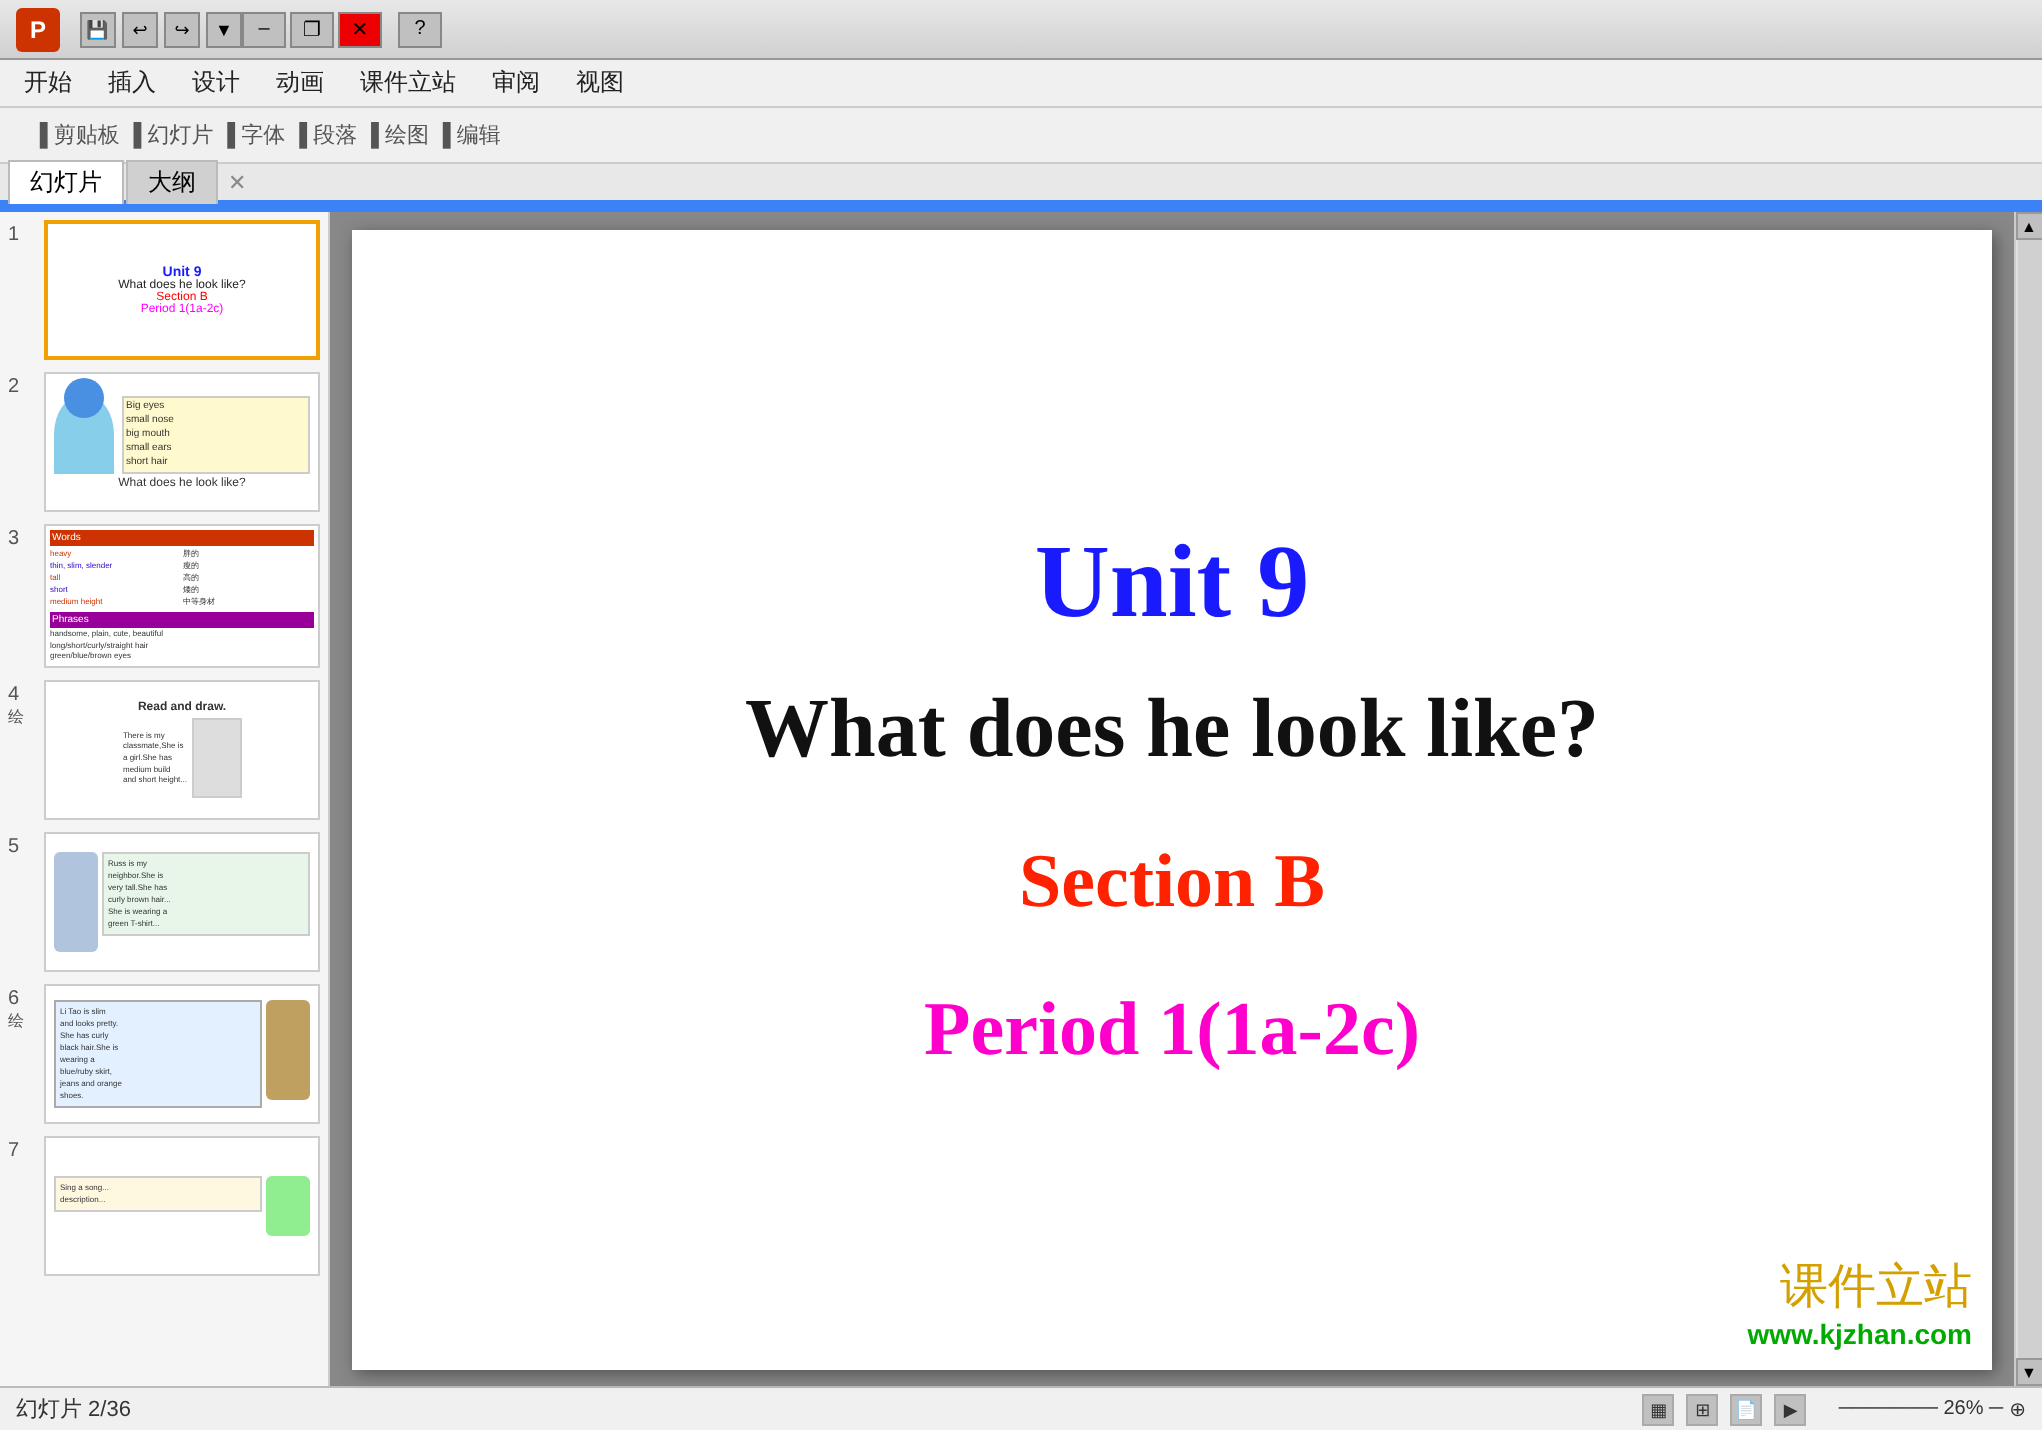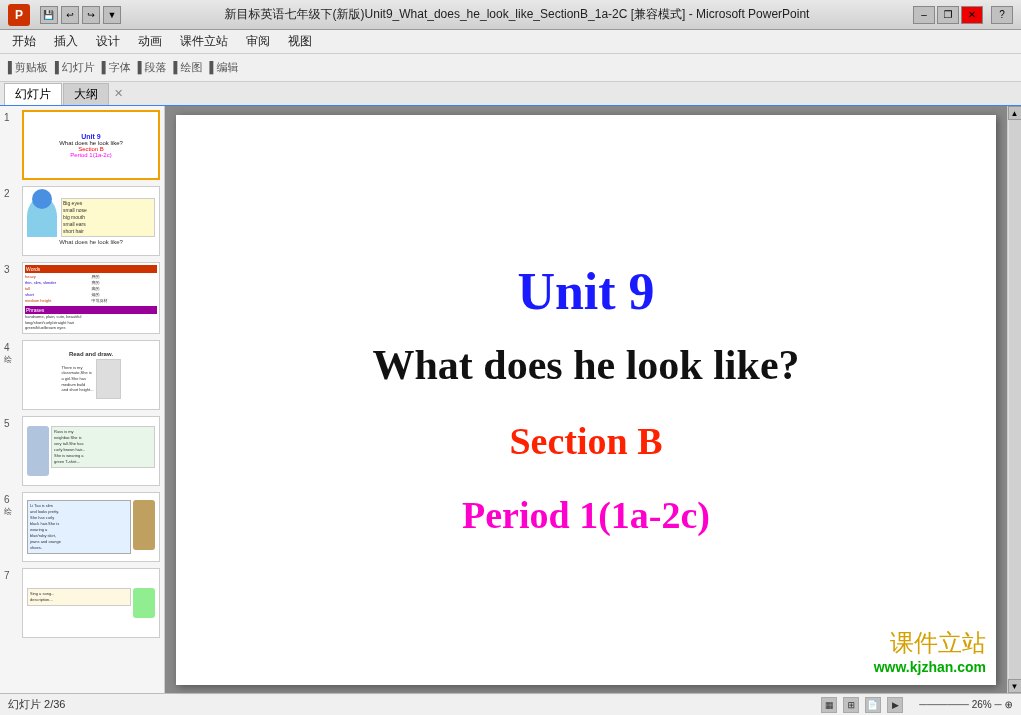--- a/index.html
+++ b/index.html
@@ -32,31 +32,31 @@
     }
     .menu-item { padding: 2px 8px; font-size: 12px; cursor: pointer; color: #222; }
 
     
     .toolbar-row {
       height: 28px;
       background: #f0f0f0;
       border-bottom: 1px solid #ccc;
       display: flex;
       align-items: center;
-      padding: 0 4px;
+      padding: 0 16px;
     }
 
     
     .tab-bar {
       height: 24px;
       background: #e8e8e8;
       display: flex;
       align-items: center;
       padding: 0 4px;
-      border-bottom: 1px solid #3b82f6;
+      border-bottom: 6px solid #3b82f6;
       gap: 1px;
     }
     .tab { padding: 2px 10px; font-size: 12px; background: #d0d0d0; border: 1px solid #bbb; cursor: pointer; border-bottom: none; }
     .tab.active { background: #fff; color: #000; }
     .tab-close { margin-left: 4px; font-size: 11px; cursor: pointer; color: #888; }
 
     
     .main-area {
       display: flex;
       height: calc(715px - 30px - 24px - 28px - 24px - 22px);
@@ -171,21 +171,20 @@
 <div class="title-bar">
   <div class="title-bar-icons">
     <div class="title-icon">P</div>
     <div style="display:flex;gap:3px;margin-left:6px;">
       <div style="width:18px;height:18px;background:#c0c0c0;border:1px solid #888;display:flex;align-items:center;justify-content:center;font-size:9px;cursor:pointer;">💾</div>
       <div style="width:18px;height:18px;background:#c0c0c0;border:1px solid #888;display:flex;align-items:center;justify-content:center;font-size:9px;cursor:pointer;">↩</div>
       <div style="width:18px;height:18px;background:#c0c0c0;border:1px solid #888;display:flex;align-items:center;justify-content:center;font-size:9px;cursor:pointer;">↪</div>
       <div style="width:18px;height:18px;background:#c0c0c0;border:1px solid #888;display:flex;align-items:center;justify-content:center;font-size:9px;cursor:pointer;">▼</div>
     </div>
   </div>
-  <div class="title-bar-title">新目标英语七年级下(新版)Unit9_What_does_he_look_like_SectionB_1a-2C [兼容模式] - Microsoft PowerPoint</div>
   <div class="title-bar-btns">
     <div class="title-btn">–</div>
     <div class="title-btn">❐</div>
     <div class="title-btn" style="background:#e00;">✕</div>
     <div style="width:4px;"></div>
     <div class="title-btn">?</div>
   </div>
 </div>
 
 <div class="menu-bar">

